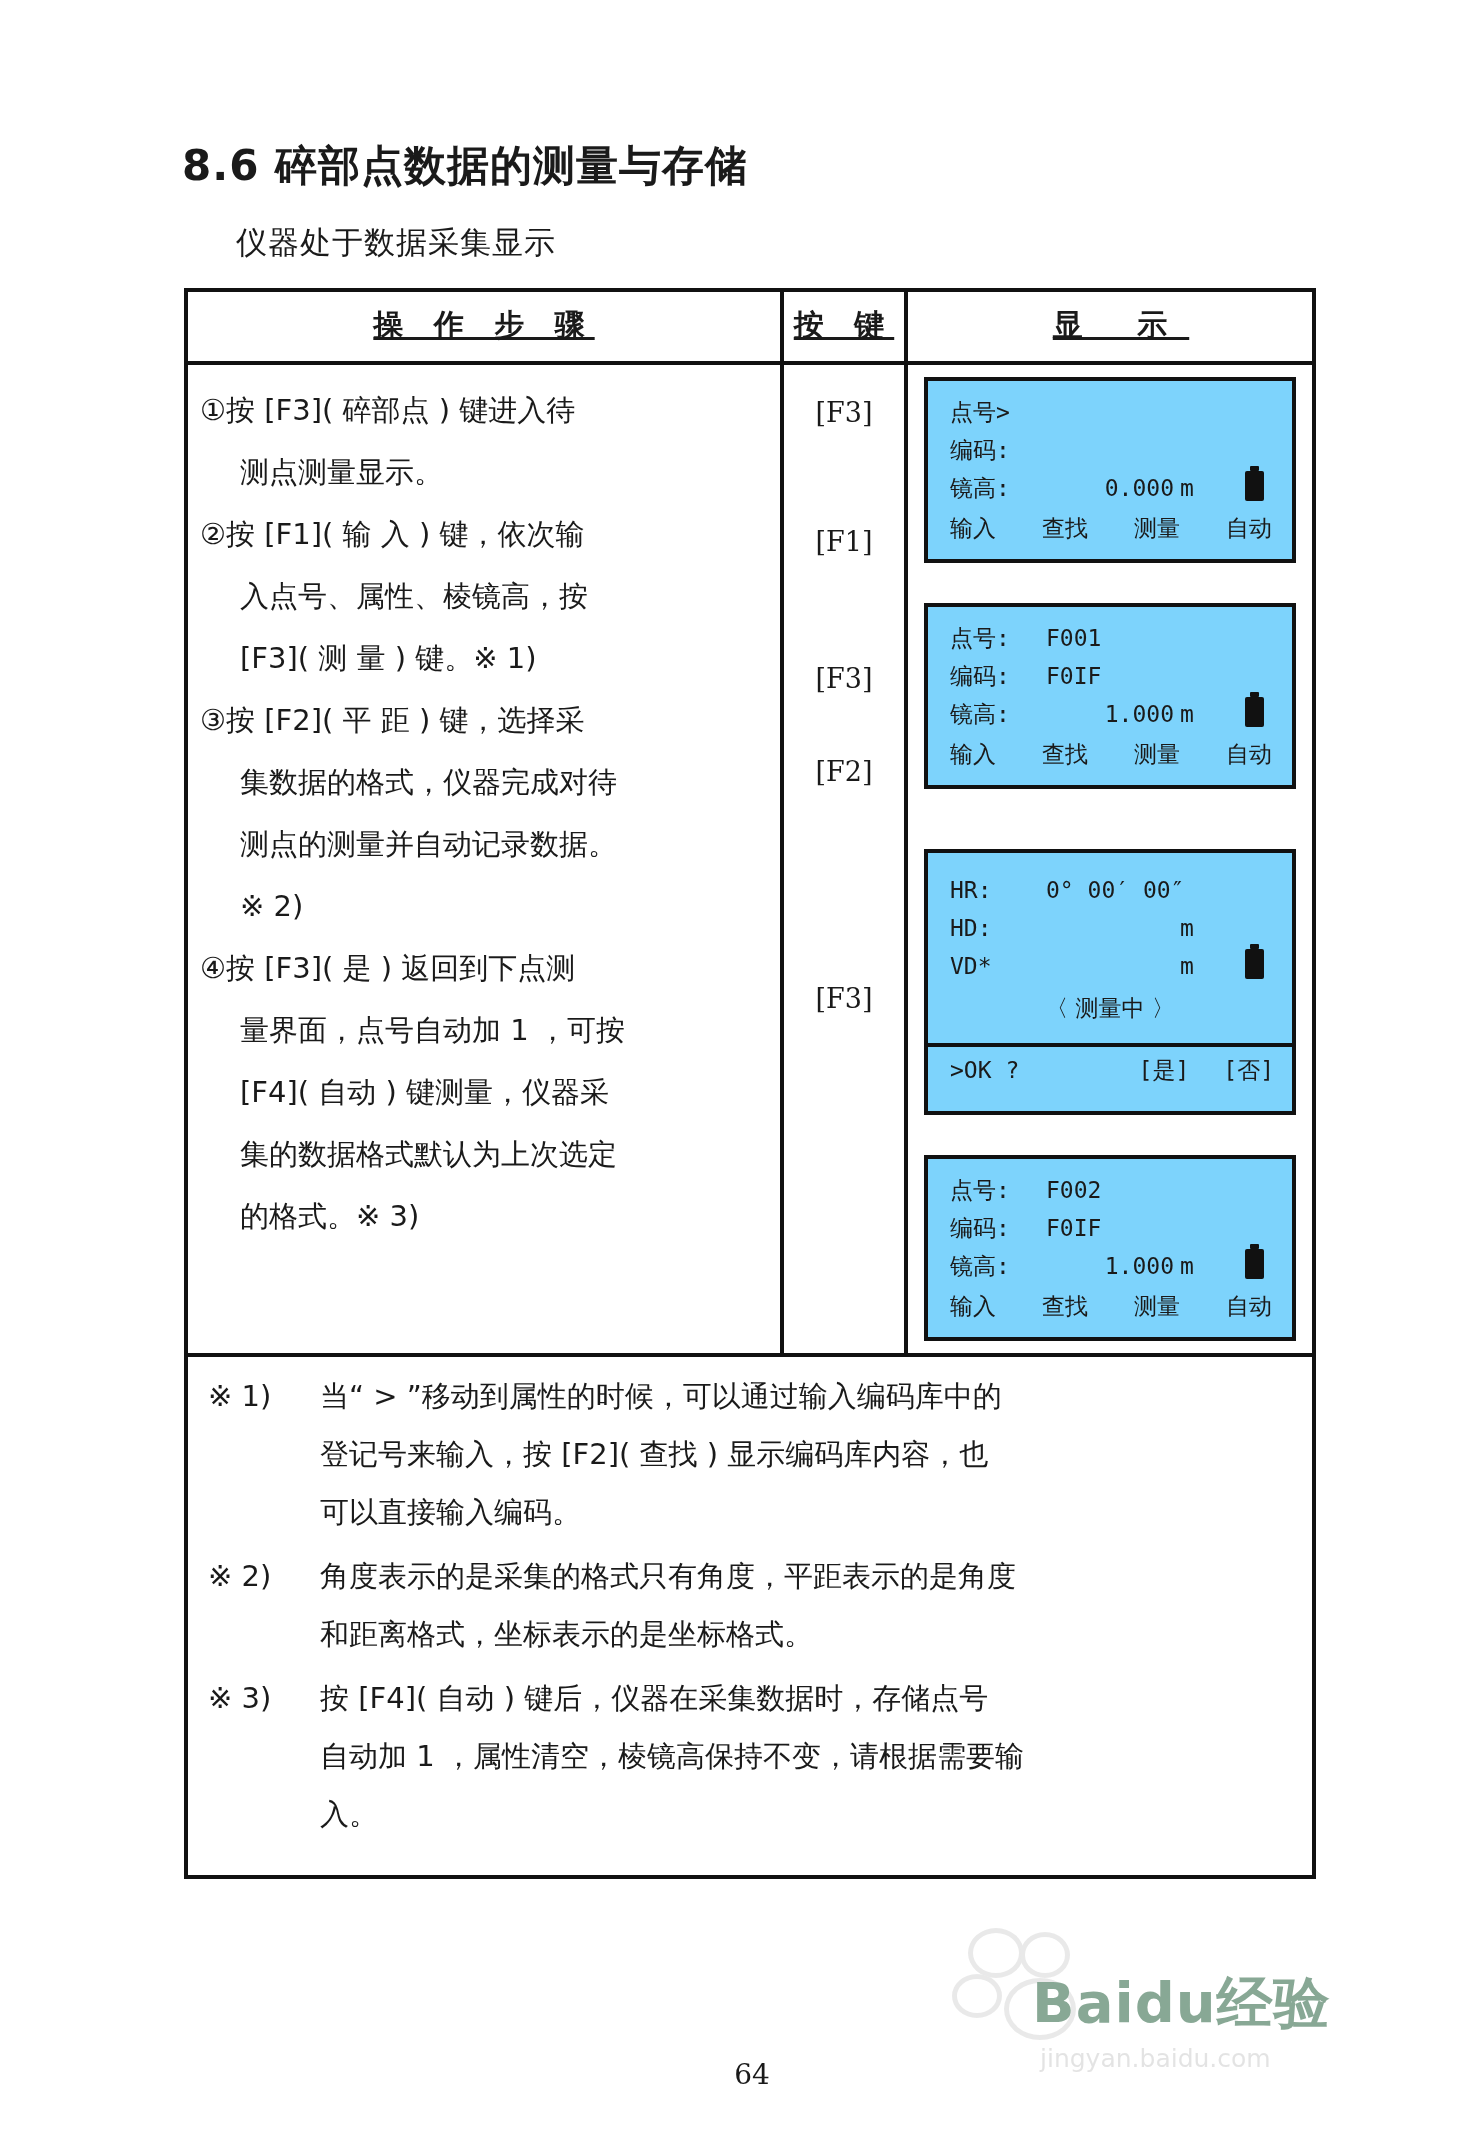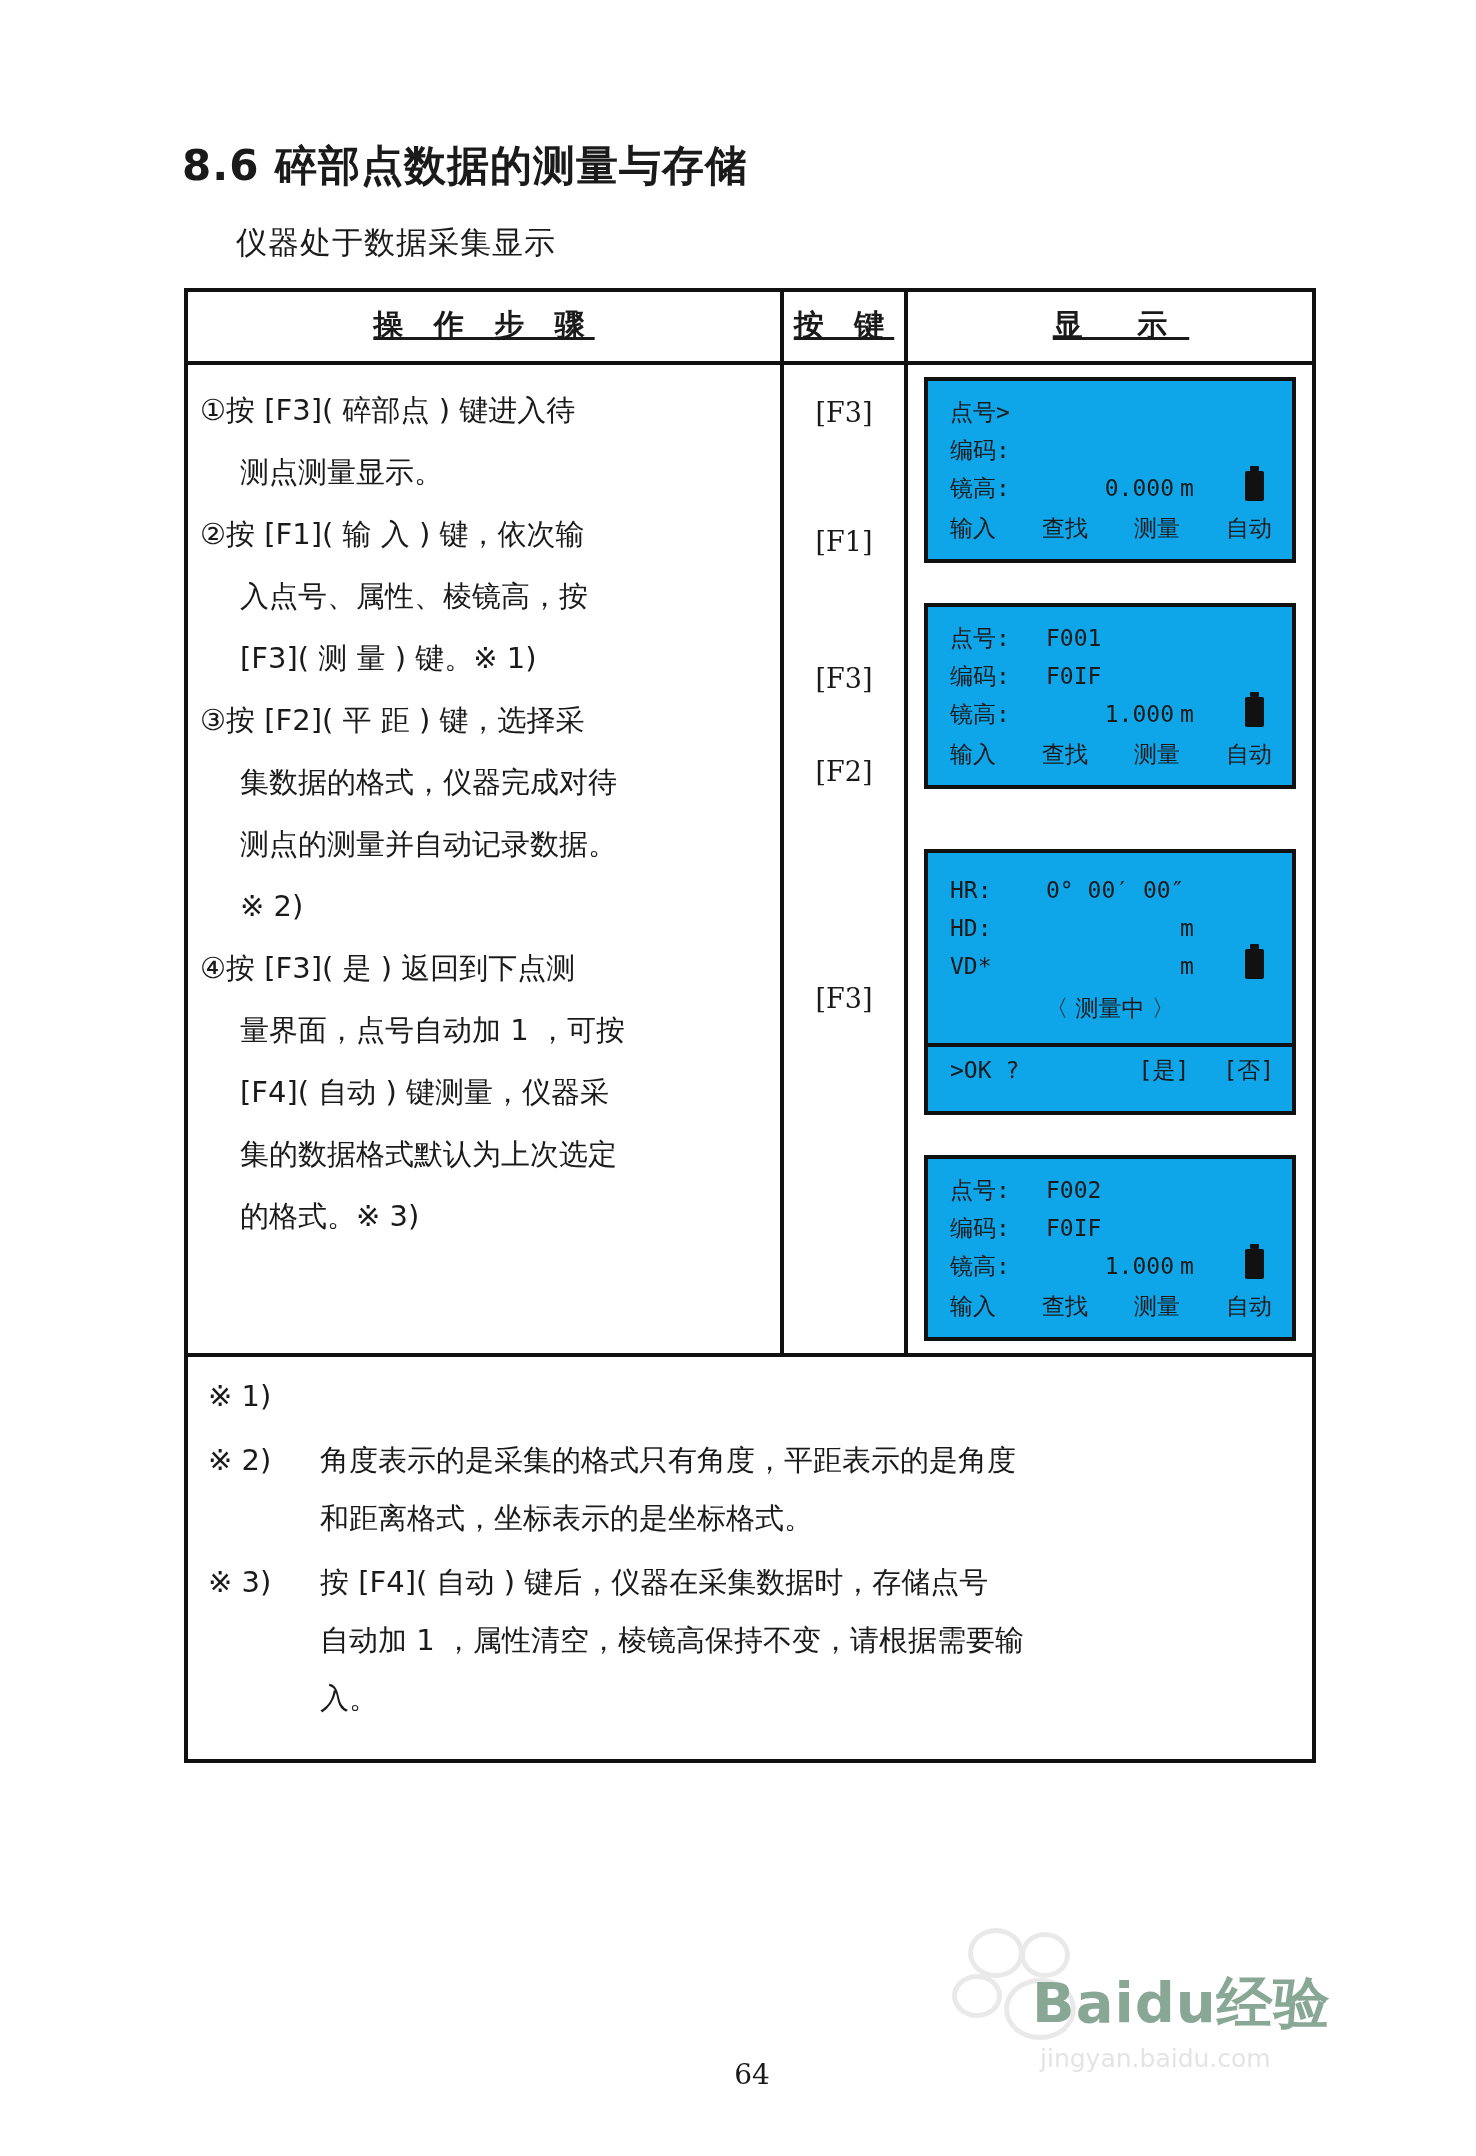--- a/index.html
+++ b/index.html
@@ -68,21 +68,21 @@
   }
 
   
   .lcd{
     border:4px solid #111;
     width:372px;
     margin:0 auto 18px auto;
     box-sizing:border-box;
     padding:12px 0 12px 0;
     position:relative;
-    background:#0ea5e9;
+    background:#7dd3fc;
   }
   .lcd:last-child{margin-bottom:0;}
   .lcd-row{
     display:flex;align-items:baseline;
     font-family:"DejaVu Sans Mono","Liberation Mono",monospace;
     font-size:23px;
     line-height:38px;
     padding-left:22px;
     white-space:nowrap;
   }
@@ -293,20 +293,25 @@
           </div>
         </div>
 
       </div>
     </div>
 
     <div class="notes">
 
       <div class="note">
         <div class="note-mark">※ 1)</div>
+        <div class="note-body">
+          <div class="note-line">当“ &gt; ”移动到属性的时候，可以通过输入编码库中的</div>
+          <div class="note-line">登记号来输入，按 [F2]( 查找 ) 显示编码库内容，也</div>
+          <div class="note-line">可以直接输入编码。</div>
+        </div>
       </div>
 
       <div class="note">
         <div class="note-mark">※ 2)</div>
         <div class="note-body">
           <div class="note-line">角度表示的是采集的格式只有角度，平距表示的是角度</div>
           <div class="note-line">和距离格式，坐标表示的是坐标格式。</div>
         </div>
       </div>
 

